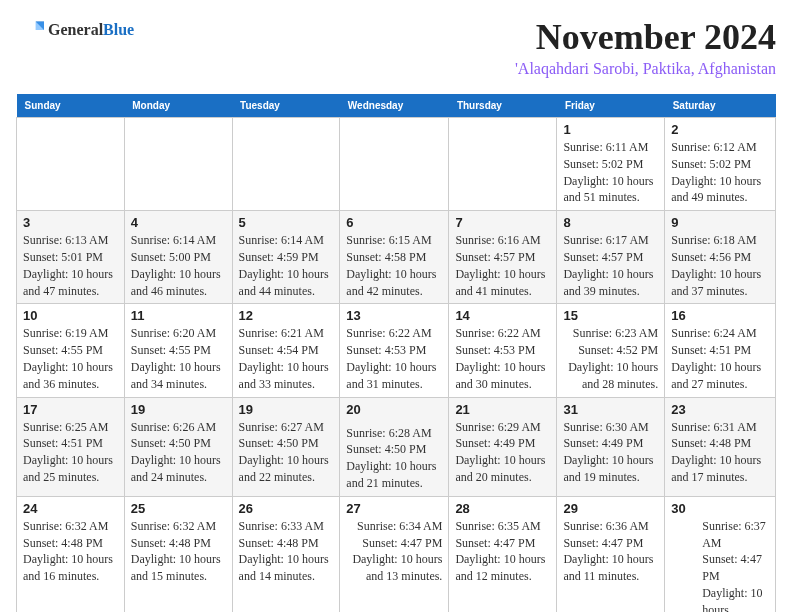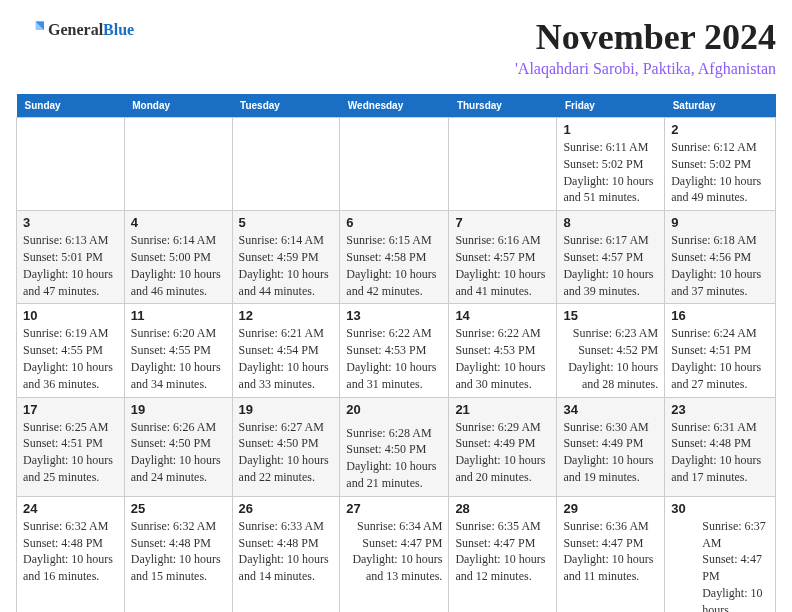--- a/index.html
+++ b/index.html
@@ -289,21 +289,21 @@
 and 21 minutes.</div>
         </td>
         <td>
           <span class="day-number">21</span>
           <div class="day-info" style="white-space: pre-line;">Sunrise: 6:29 AM
 Sunset: 4:49 PM
 Daylight: 10 hours
 and 20 minutes.</div>
         </td>
         <td>
-          <span class="day-number">34</span>
+          <span class="day-number">31</span>
           <div class="day-info" style="white-space: pre-line;">Sunrise: 6:30 AM
 Sunset: 4:49 PM
 Daylight: 10 hours
 and 19 minutes.</div>
         </td>
         <td>
           <span class="day-number">23</span>
           <div class="day-info" style="white-space: pre-line;">Sunrise: 6:31 AM
 Sunset: 4:48 PM
 Daylight: 10 hours

